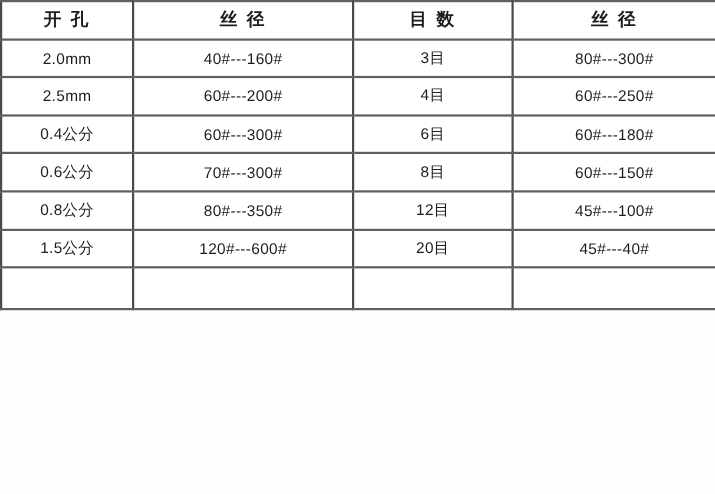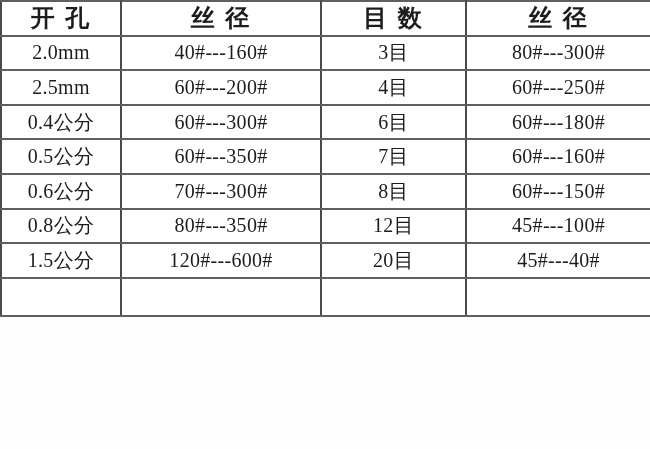--- a/index.html
+++ b/index.html
@@ -28,29 +28,28 @@
     border-bottom-color: #5f5f5f;
     text-align: center;
     vertical-align: middle;
     height: 32.6px;
     padding: 0;
     overflow: hidden;
     white-space: nowrap;
     background: #ffffff;
   }
   table.spec-table th {
-    font-size: 24px;
+    font-size: 16px;
     font-weight: 600;
     letter-spacing: 2px;
   }
   table.spec-table td {
-    font-size: 20px;
+    font-size: 14px;
     font-weight: 500;
     letter-spacing: 0.3px;
-    font-family: Liberation Serif, serif;
   }
   col.c-open   { width: 120px; }
   col.c-wire1  { width: 200px; }
   col.c-mesh   { width: 145px; }
   col.c-wire2  { width: 185px; }
   tr.partial-row td {
     height: 36px;
     background: #ffffff;
   }
 </style>
@@ -86,26 +85,20 @@
           <td>4目</td>
           <td>60#---250#</td>
         </tr>
         <tr>
           <td>0.4公分</td>
           <td>60#---300#</td>
           <td>6目</td>
           <td>60#---180#</td>
         </tr>
         <tr>
-          <td>0.5公分</td>
-          <td>60#---350#</td>
-          <td>7目</td>
-          <td>60#---160#</td>
-        </tr>
-        <tr>
           <td>0.6公分</td>
           <td>70#---300#</td>
           <td>8目</td>
           <td>60#---150#</td>
         </tr>
         <tr>
           <td>0.8公分</td>
           <td>80#---350#</td>
           <td>12目</td>
           <td>45#---100#</td>

